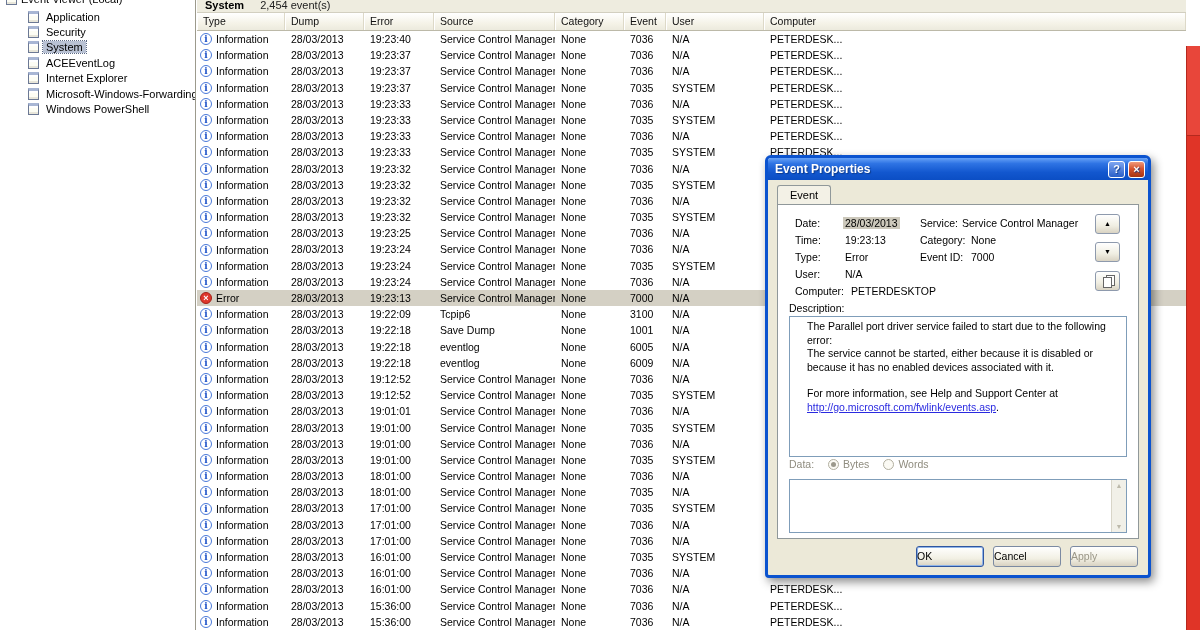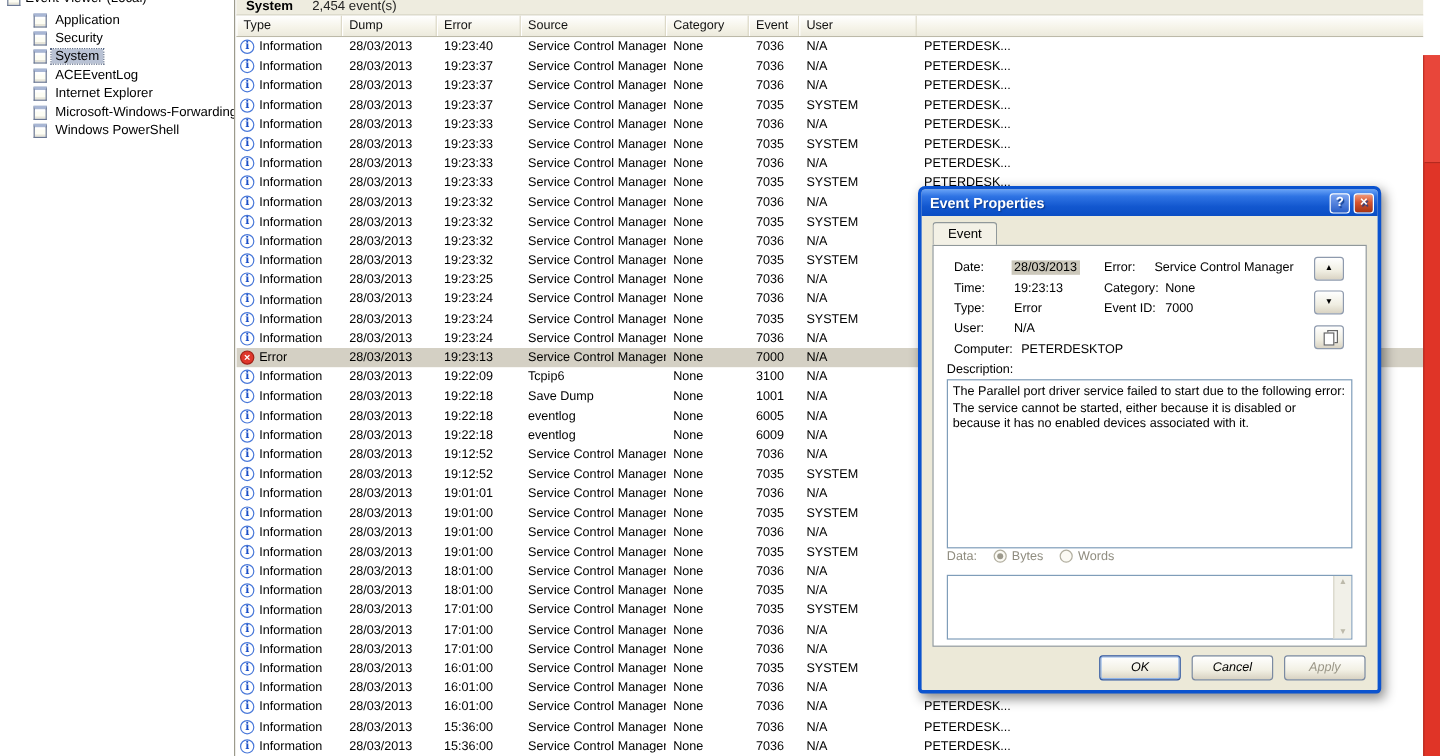--- a/index.html
+++ b/index.html
@@ -71,37 +71,37 @@
     background:#ffffff;border:1px solid #90989a;}
   .f{position:absolute;font-size:10.5px;line-height:13px;white-space:nowrap;}
   .val-hl{background:#ccc8bb;padding:0 2px;}
   .sq-btn{position:absolute;width:25px;height:20px;left:317px;text-align:center;
     background:linear-gradient(#ffffff,#f0eee2 60%,#d9d3c3);
     border:1px solid #8e9aad;border-radius:3px;font-size:7px;line-height:18px;color:#000;cursor:default;}
   .copy-ic{position:relative;display:inline-block;width:10px;height:12px;margin-top:3px;}
   .copy-ic::before{content:"";position:absolute;left:3px;top:0;width:7px;height:9px;background:#fff;border:1px solid #666;}
   .copy-ic::after{content:"";position:absolute;left:0;top:2px;width:7px;height:9px;background:#fff;border:1px solid #666;}
   .desc-box{position:absolute;left:11px;top:111px;width:338px;height:141px;background:#fff;
-    border:1px solid #7f9db9;padding:3px 4px;font-size:10.5px;line-height:13.5px;overflow:hidden;}
+    border:1px solid #7f9db9;padding:3px 17px;font-size:10.5px;line-height:13.5px;overflow:hidden;}
   .pre{white-space:pre-line;}
   .desc-more{margin-top:13px;}
   .desc-more a{color:#2a2ae0;text-decoration:underline;cursor:pointer;}
   .data-row{position:absolute;left:11px;top:253px;font-size:10.5px;color:#8f8c7f;display:flex;gap:14px;align-items:center;}
   .radio{display:inline-block;width:11px;height:11px;border:1px solid #b2afa0;border-radius:50%;
     background:#fbfaf4;vertical-align:-2px;margin-right:4px;}
   .radio.checked::after{content:"";display:block;width:5px;height:5px;margin:2px;border-radius:50%;background:#9c998c;}
   .data-box{position:absolute;left:11px;top:274px;width:338px;height:54px;background:#fff;
     border:1px solid #7f9db9;}
   .data-scroll{position:absolute;right:0;top:0;bottom:0;width:15px;background:#f1f0e8;
     border-left:1px solid #d8d5c8;display:flex;flex-direction:column;justify-content:space-between;
     align-items:center;font-size:7px;color:#bcb9aa;padding:2px 0;}
   .dlg-buttons{position:absolute;right:10px;bottom:8px;display:flex;gap:9px;}
-  .btn{width:68px;height:21px;font-size:10.5px;text-align:center;line-height:19px;
+  .btn{width:68px;height:21px;font-size:10.5px;line-height:19px;
     background:linear-gradient(#ffffff,#f2f0e4 60%,#d8d2c2);
-    border:1px solid #7b8aa2;border-radius:3px;color:#000;cursor:default;font-style:italic;}
+    border:1px solid #7b8aa2;border-radius:3px;color:#000;cursor:default;}
   .btn.default{border:1px solid #2f56a0;box-shadow:inset 0 0 0 1px #8fb4e8;}
   .btn.disabled{color:#9a9687;}
 </style>
 </head>
 <body>
 
 <div class="sidebar">
   <div class="tree-root">
     <span class="log-icon"></span>
     <span>Event Viewer (Local)</span>
@@ -143,20 +143,21 @@
   <span class="log-count">2,454 event(s)</span>
 </div>
 <div class="col-headers" id="col-headers">
     <div class="col-h">Type</div>
     <div class="col-h">Dump</div>
     <div class="col-h">Error</div>
     <div class="col-h">Source</div>
     <div class="col-h">Category</div>
     <div class="col-h">Event</div>
     <div class="col-h">User</div>
+    <div class="col-h">Computer</div>
   </div>
 <div class="rows" id="rows">
     <div class="row">
       <div class="cell type">
         <span class="ic info">i</span>
         <span>Information</span>
       </div>
       <div class="cell date">28/03/2013</div>
       <div class="cell time">19:23:40</div>
       <div class="cell source">Service Control Manager</div>
@@ -655,21 +656,21 @@
     <span class="spacer"></span>
     <span class="tbtn help">?</span>
     <span class="tbtn close">×</span>
   </div>
   <div class="dlg-body">
     <div class="tab">Event</div>
     <div class="tab-page">
 
       <div class="f" style="left:17px;top:12px">Date:</div>
       <div class="f" style="left:65px;top:12px"><span class="val-hl">28/03/2013</span></div>
-      <div class="f" style="left:142px;top:12px">Error:</div>
+      <div class="f" style="left:142px;top:12px">Service:</div>
       <div class="f" style="left:184px;top:12px">Service Control Manager</div>
 
       <div class="f" style="left:17px;top:29px">Time:</div>
       <div class="f" style="left:67px;top:29px">19:23:13</div>
       <div class="f" style="left:142px;top:29px">Category:</div>
       <div class="f" style="left:193px;top:29px">None</div>
 
       <div class="f" style="left:17px;top:46px">Type:</div>
       <div class="f" style="left:67px;top:46px">Error</div>
       <div class="f" style="left:142px;top:46px">Event ID:</div>
@@ -682,20 +683,24 @@
       <div class="f" style="left:73px;top:80px">PETERDESKTOP</div>
 
       <div class="sq-btn" style="top:9px"><span>▲</span></div>
       <div class="sq-btn" style="top:37px"><span>▼</span></div>
       <div class="sq-btn" style="top:66px"><span class="copy-ic"></span></div>
 
       <div class="f" style="left:11px;top:97px">Description:</div>
       <div class="desc-box">
         <div class="pre">The Parallel port driver service failed to start due to the following error:
 The service cannot be started, either because it is disabled or because it has no enabled devices associated with it.</div>
+        <div class="desc-more">
+          <span>For more information, see Help and Support Center at</span><br>
+          <a>http://go.microsoft.com/fwlink/events.asp</a><span>.</span>
+        </div>
       </div>
 
       <div class="data-row">
         <span>Data:</span>
         <span><span class="radio checked"></span><span>Bytes</span></span>
         <span><span class="radio"></span><span>Words</span></span>
       </div>
       <div class="data-box">
         <div class="data-scroll">
           <span>▲</span>

